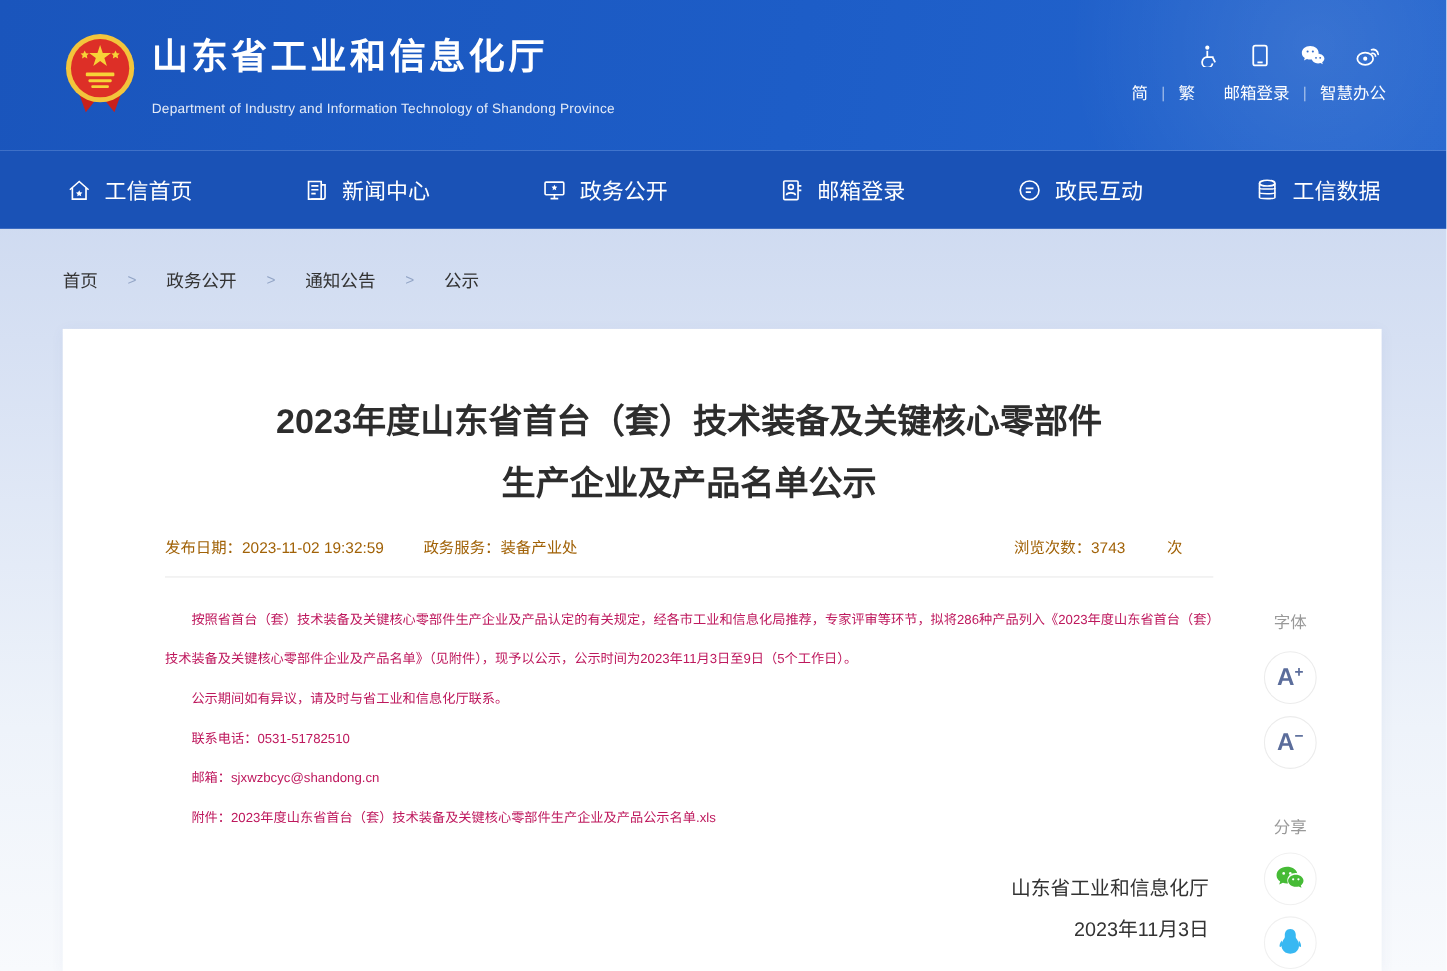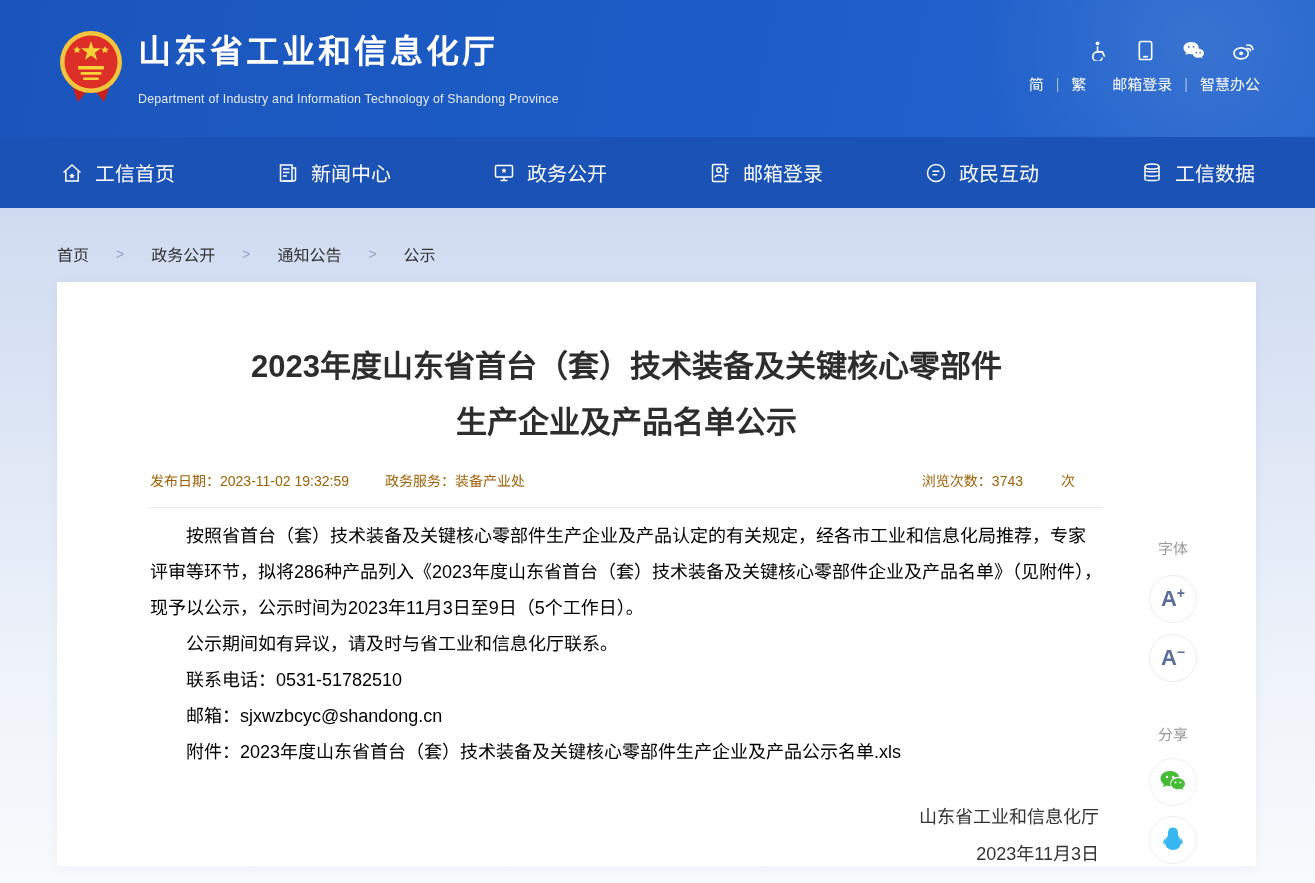--- a/index.html
+++ b/index.html
@@ -51,34 +51,34 @@
   .nav-item { display:flex; align-items:center; gap:11px; color:#fff; font-size:20px; cursor:pointer; white-space:nowrap; }
   .nav-item svg { display:block; }
 
   
   .breadcrumb { height:91px; display:flex; align-items:center; padding-left:57px; font-size:16px; color:#333; }
   .breadcrumb .crumb { cursor:pointer; }
   .breadcrumb .bsep { color:#93a5c6; margin:0 27px; font-size:14px; }
 
   
   .article-card {
-    position:absolute; left:57px; top:282px; width:1199px; height:584px;
+    position:absolute; left:57px; top:299px; width:1199px; height:584px;
     background:#fff; box-shadow:0 2px 12px rgba(60,90,150,0.06);
     overflow:hidden;
   }
   .article-inner { margin:0 153px 0 93px; }
   .article-title { margin-top:57px; text-align:center; font-size:31px; font-weight:700; color:#2d2d2d; line-height:56px; }
 
   .meta-row { margin-top:19px; display:flex; align-items:center; font-size:14px; color:#a16207; }
   .meta-left { display:flex; gap:36px; }
   .meta-right { margin-left:auto; padding-right:28px; display:flex; gap:38px; }
   .meta-item { white-space:nowrap; }
   .divider { border-bottom:1px solid #e9e9e9; margin-top:17px; }
 
-  .article-body { margin-top:10px; font-size:18px; line-height:36px; color:#000000; }
+  .article-body { margin-top:20px; font-size:12px; line-height:36px; color:#be185d; }
   .article-body p { text-indent:2em; }
 
   .signature { margin-top:29px; text-align:right; font-size:18px; line-height:37px; color:#333; padding-right:4px; }
 
   
   .side-tools { position:absolute; right:57px; top:255px; width:52px; display:flex; flex-direction:column; align-items:center; }
   .tool-label { font-size:15px; color:#999; margin-bottom:17px; }
   .font-btn {
     width:48px; height:48px; border-radius:50%; border:1px solid #ececec; background:#fff;
     color:#5b6d9b; font-size:22px; font-weight:700; cursor:pointer;

